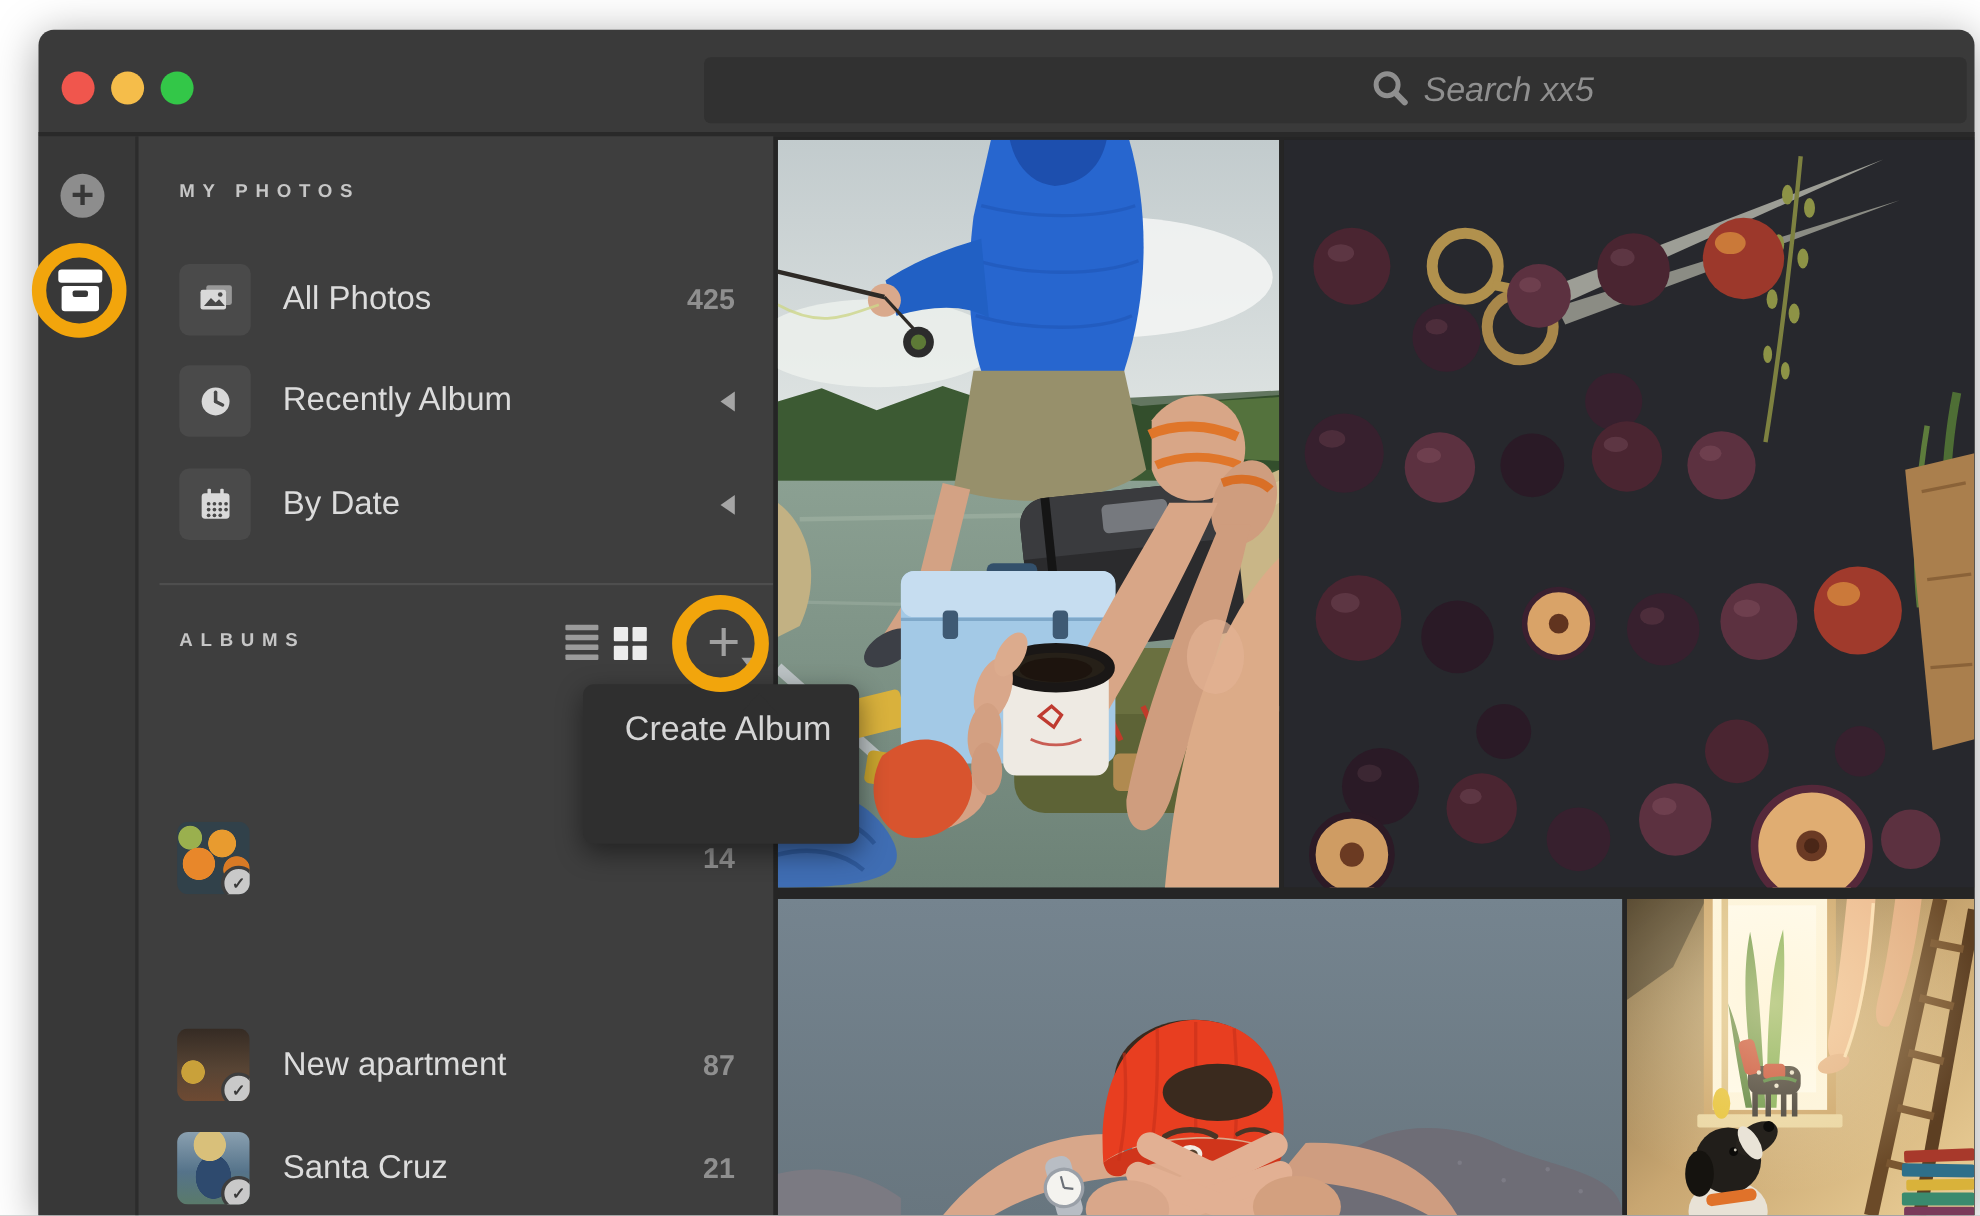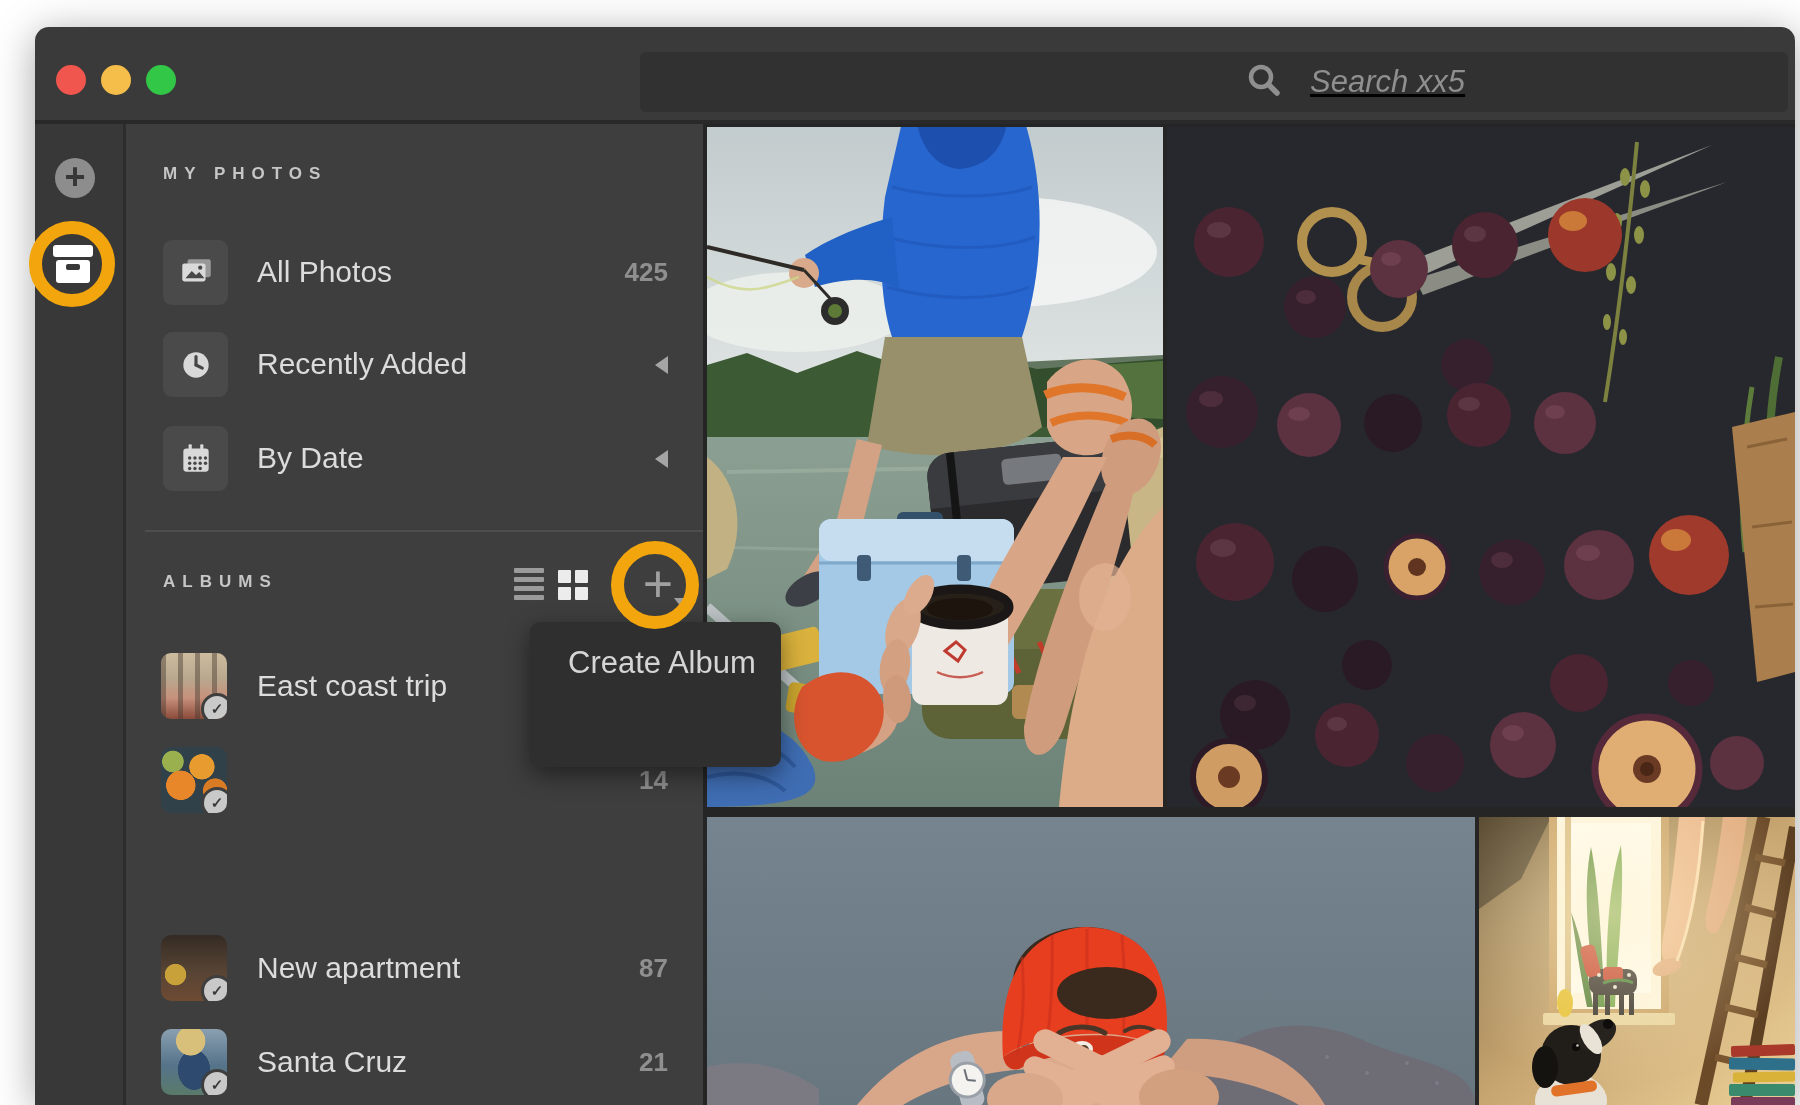--- a/index.html
+++ b/index.html
@@ -7,21 +7,21 @@
           font-family:"Liberation Sans",sans-serif;}
   
   .window{position:absolute;left:35px;top:27px;width:1760px;height:1078px;background:#3a3a3a;
           border-radius:14px 14px 0 0;box-shadow:0 6px 40px rgba(0,0,0,.35);}
   .titlebar{position:absolute;left:0;top:0;width:1760px;height:93px;}
   .tl{position:absolute;top:38px;width:30px;height:30px;border-radius:50%;}
   .tl-red{left:21px;background:#f0564d;}
   .tl-yellow{left:66px;background:#f5bd4a;}
   .tl-green{left:111px;background:#33c748;}
   .searchbox{position:absolute;left:605px;top:25px;width:1148px;height:60px;background:#313131;border-radius:6px;}
-  .search-inner{position:absolute;left:604px;top:0;height:60px;display:flex;align-items:center;gap:24px;text-decoration:underline;}
+  .search-inner{position:absolute;left:604px;top:0;height:60px;display:flex;align-items:center;gap:8px;}
   .search-input{background:transparent;border:none;outline:none;color:#9a9a9a;font-style:italic;
                 font-size:31px;width:480px;font-family:"Liberation Sans",sans-serif;}
   .search-input::placeholder{color:#8f8f8f;font-style:italic;}
   .titlebar-divider{position:absolute;left:0;top:93px;width:1760px;height:4px;background:#292929;}
   
   .rail{position:absolute;left:0;top:97px;width:88px;height:981px;background:#383838;border-right:3px solid #2c2c2c;}
   .rail-add{position:absolute;left:20px;top:34px;width:40px;height:40px;border-radius:50%;background:#8d8d8d;
             color:#373737;font-size:36px;font-weight:700;line-height:38px;text-align:center;}
   .rail-archive{position:absolute;left:15px;top:118px;width:46px;height:44px;}
   
@@ -137,21 +137,21 @@
       </div>
 
       <div class="mp-row" style="top:204px;">
         <div class="mp-tile">
           <svg width="38" height="38" viewBox="0 0 36 36">
             <circle cx="18" cy="18" r="12" fill="#d9d9d9"></circle>
             <line x1="18" y1="18" x2="18" y2="10" stroke="#474747" stroke-width="3" stroke-linecap="round"></line>
             <line x1="18" y1="18" x2="24" y2="21" stroke="#474747" stroke-width="3" stroke-linecap="round"></line>
           </svg>
         </div>
-        <div class="row-label">Recently Added</div>
+        <div class="row-label">Recently Album</div>
         <div class="row-arrow"></div>
       </div>
 
       <div class="mp-row" style="top:298px;">
         <div class="mp-tile">
           <svg width="38" height="38" viewBox="0 0 36 36">
             <rect x="6" y="8" width="24" height="22" rx="3" fill="#d9d9d9"></rect>
             <rect x="11" y="4" width="3" height="7" rx="1" fill="#d9d9d9"></rect>
             <rect x="22" y="4" width="3" height="7" rx="1" fill="#d9d9d9"></rect>
             <g fill="#474747">
@@ -184,27 +184,20 @@
       </div>
       <div class="toggle-grid">
         <span></span>
           <span></span>
           <span></span>
           <span></span>
       </div>
       <div class="albums-add">+</div>
       <div class="albums-add-caret"></div>
 
-      <div class="album-row" style="top:526px;">
-        <div class="album-thumb thumb-0">
-          <span class="badge"></span>
-        </div>
-        <div class="row-label">East coast trip</div>
-        <div class="row-count"></div>
-      </div>
       <div class="album-row" style="top:620px;">
         <div class="album-thumb thumb-1">
           <span class="badge"></span>
         </div>
         <div class="row-count">14</div>
       </div>
       <div class="album-row" style="top:808px;">
         <div class="album-thumb thumb-3">
           <span class="badge"></span>
         </div>

